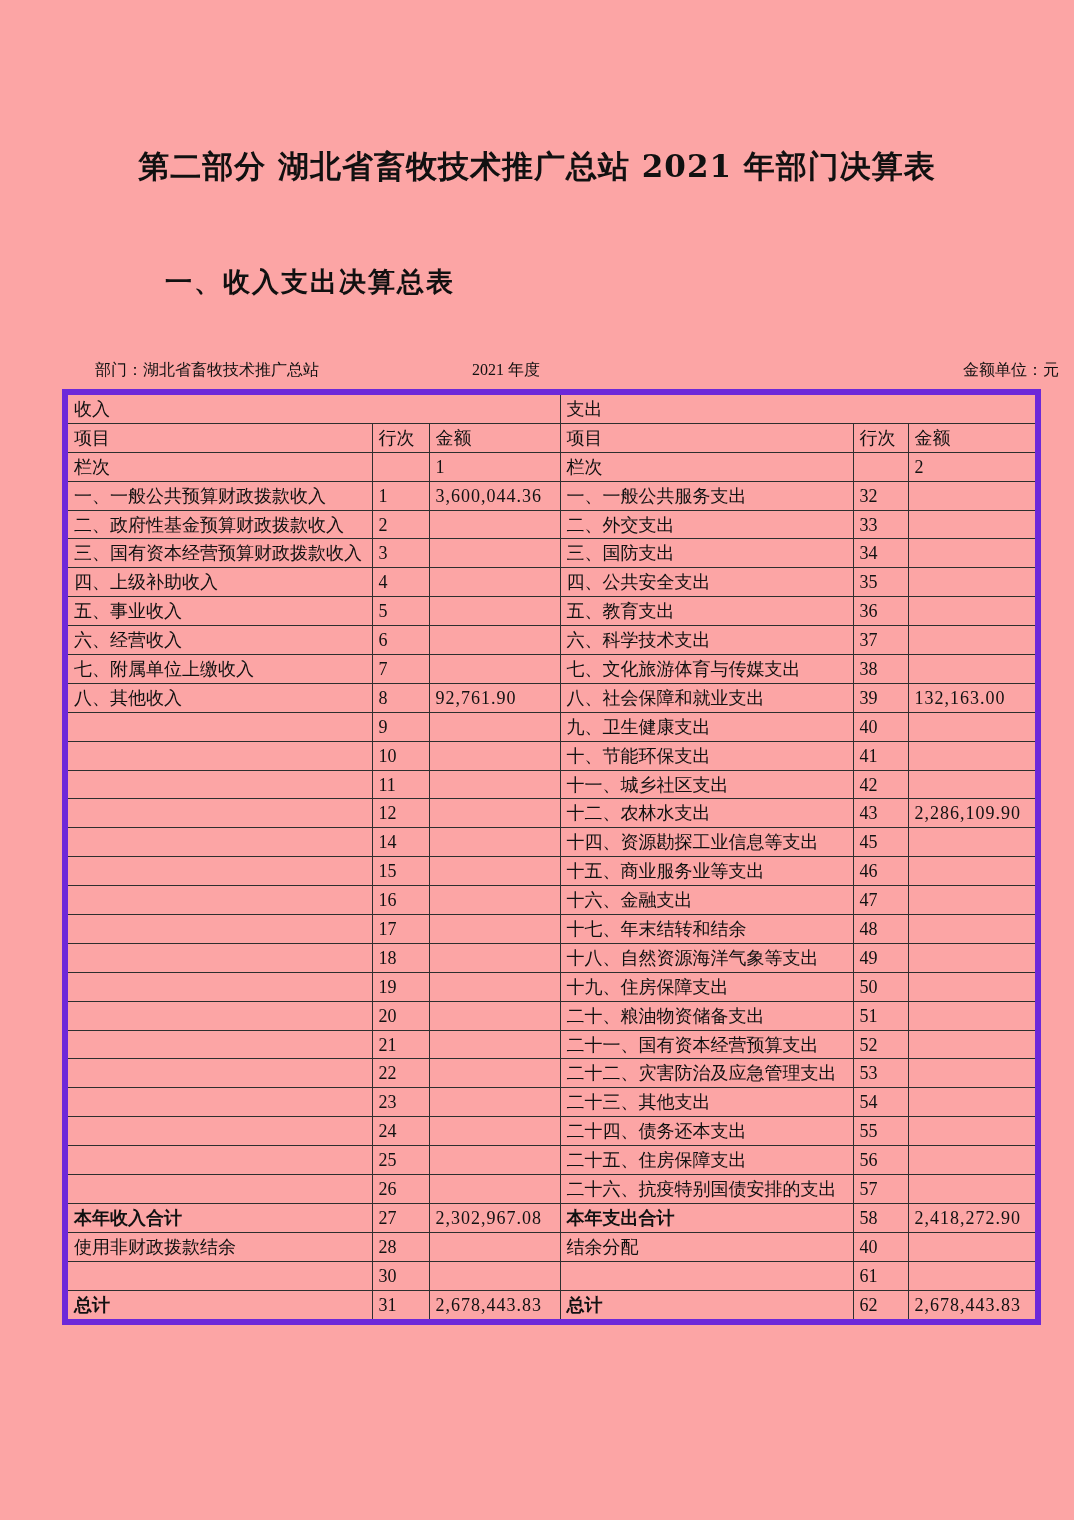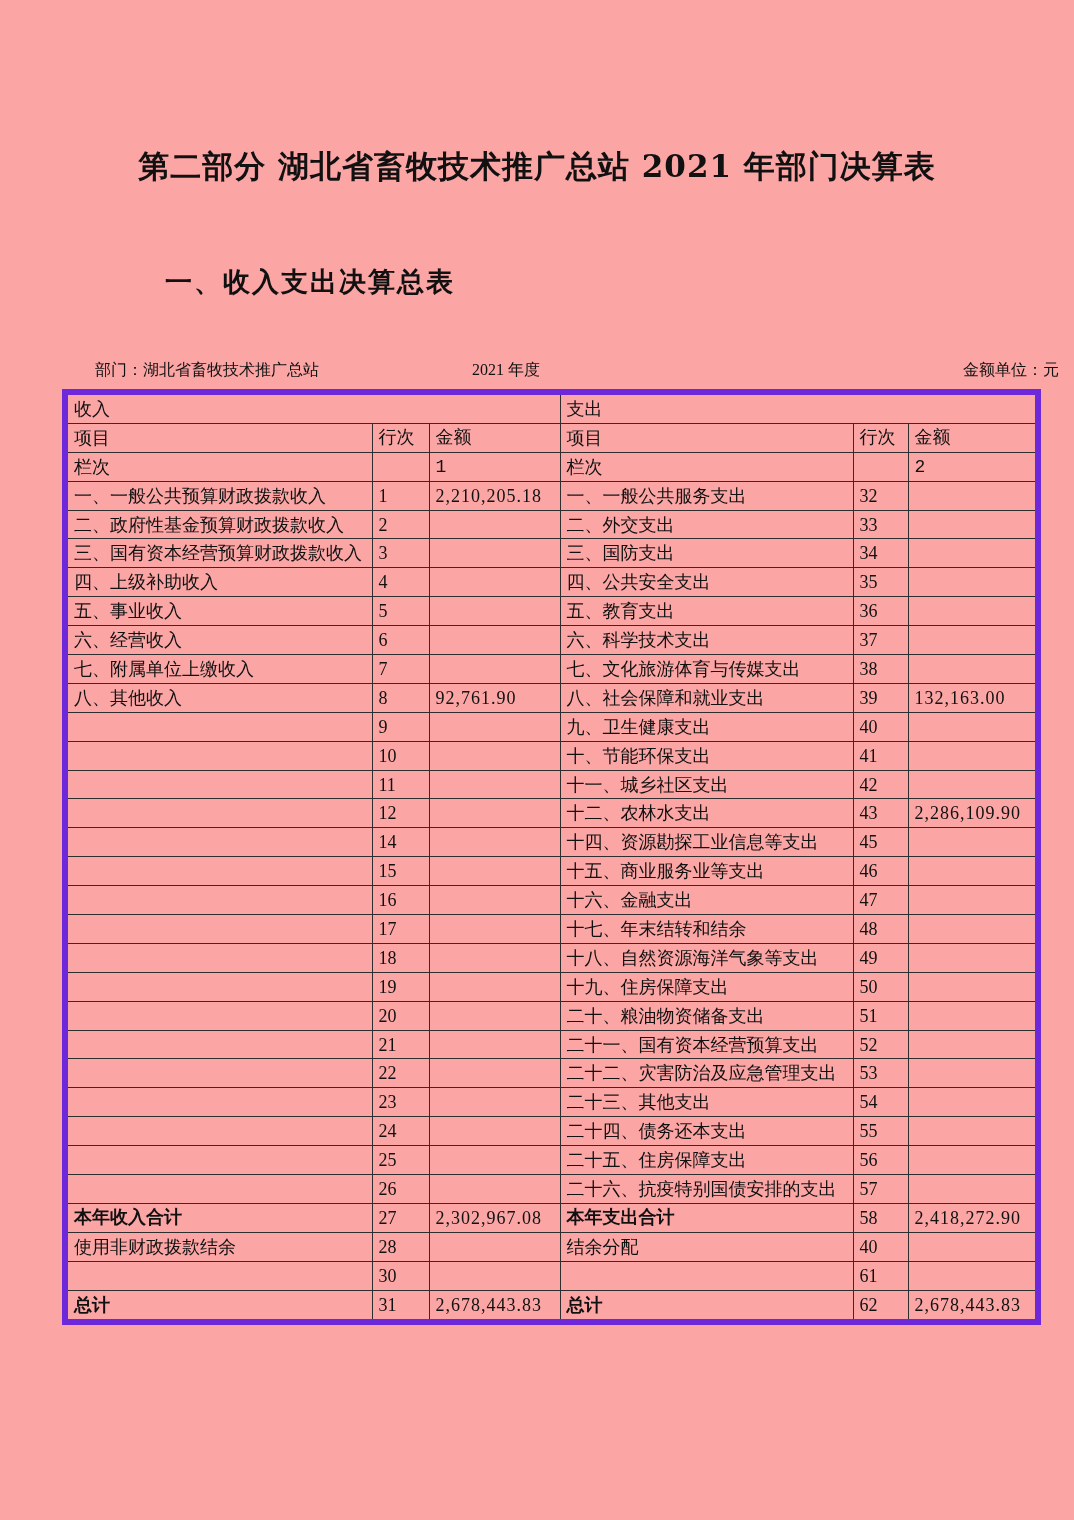--- a/index.html
+++ b/index.html
@@ -67,21 +67,21 @@
     height: 27.9px;
     padding: 0 6px;
     vertical-align: middle;
     line-height: 1;
     white-space: nowrap;
     overflow: hidden;
     text-align: left;
   }
   td.lineno { text-align: center; padding: 0 2px; }
   td.amount { text-align: right; padding-right: 9px; letter-spacing: 1px; }
-  td.center { text-align: center; font-family: Liberation Mono, monospace; }
+  td.center { text-align: center; }
   td.bold   { font-weight: bold; }
   col.c-item-l { width: 307px; }
   col.c-no-l   { width: 57px;  }
   col.c-amt-l  { width: 131px; }
   col.c-item-r { width: 293px; }
   col.c-no-r   { width: 55px;  }
   col.c-amt-r  { width: 130px; }
 </style>
 </head>
 <body>
@@ -126,21 +126,21 @@
         <td class="center">1</td>
         <td>栏次</td>
         <td></td>
         <td class="center">2</td>
       </tr>
     </tbody>
     <tbody>
         <tr>
           <td class="item">一、一般公共预算财政拨款收入</td>
           <td class="lineno">1</td>
-          <td class="amount">2,210,205.18</td>
+          <td class="amount">3,600,044.36</td>
           <td class="item">一、一般公共服务支出</td>
           <td class="lineno">32</td>
           <td class="amount"></td>
         </tr>
         <tr>
           <td class="item">二、政府性基金预算财政拨款收入</td>
           <td class="lineno">2</td>
           <td class="amount"></td>
           <td class="item">二、外交支出</td>
           <td class="lineno">33</td>

